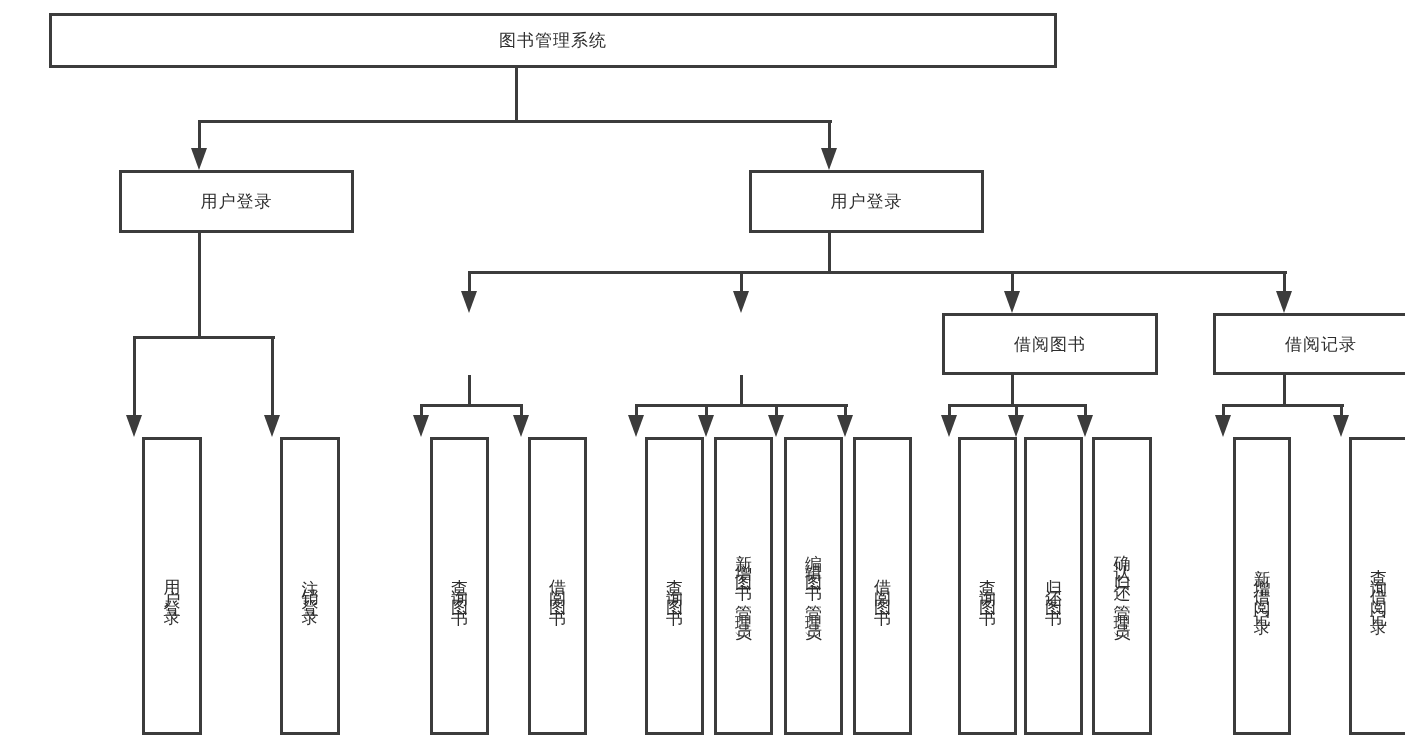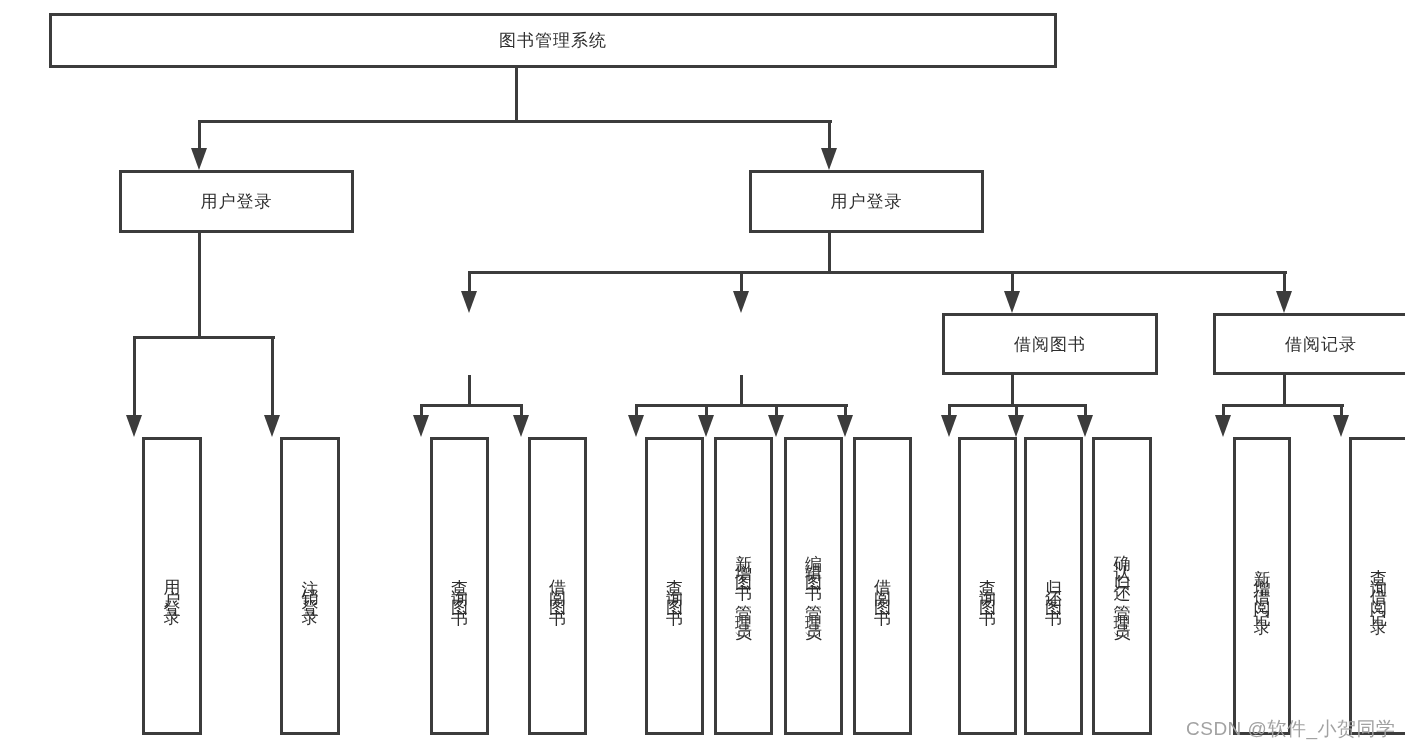--- a/index.html
+++ b/index.html
@@ -160,15 +160,14 @@
   <div class="vline" style="left:1084px;top:404px;height:11px"></div>
   <div class="arrowhead" style="left:1077px;top:415px"></div>
 
   <div class="vline" style="left:1283px;top:375px;height:32px"></div>
   <div class="hline" style="left:1222px;top:404px;width:122px"></div>
   <div class="vline" style="left:1222px;top:404px;height:11px"></div>
   <div class="arrowhead" style="left:1215px;top:415px"></div>
   <div class="vline" style="left:1340px;top:404px;height:11px"></div>
   <div class="arrowhead" style="left:1333px;top:415px"></div>
 
-  <div class="watermark">CSDN @软件_小贺同学</div>
 
 </div>
 
 </body></html>

